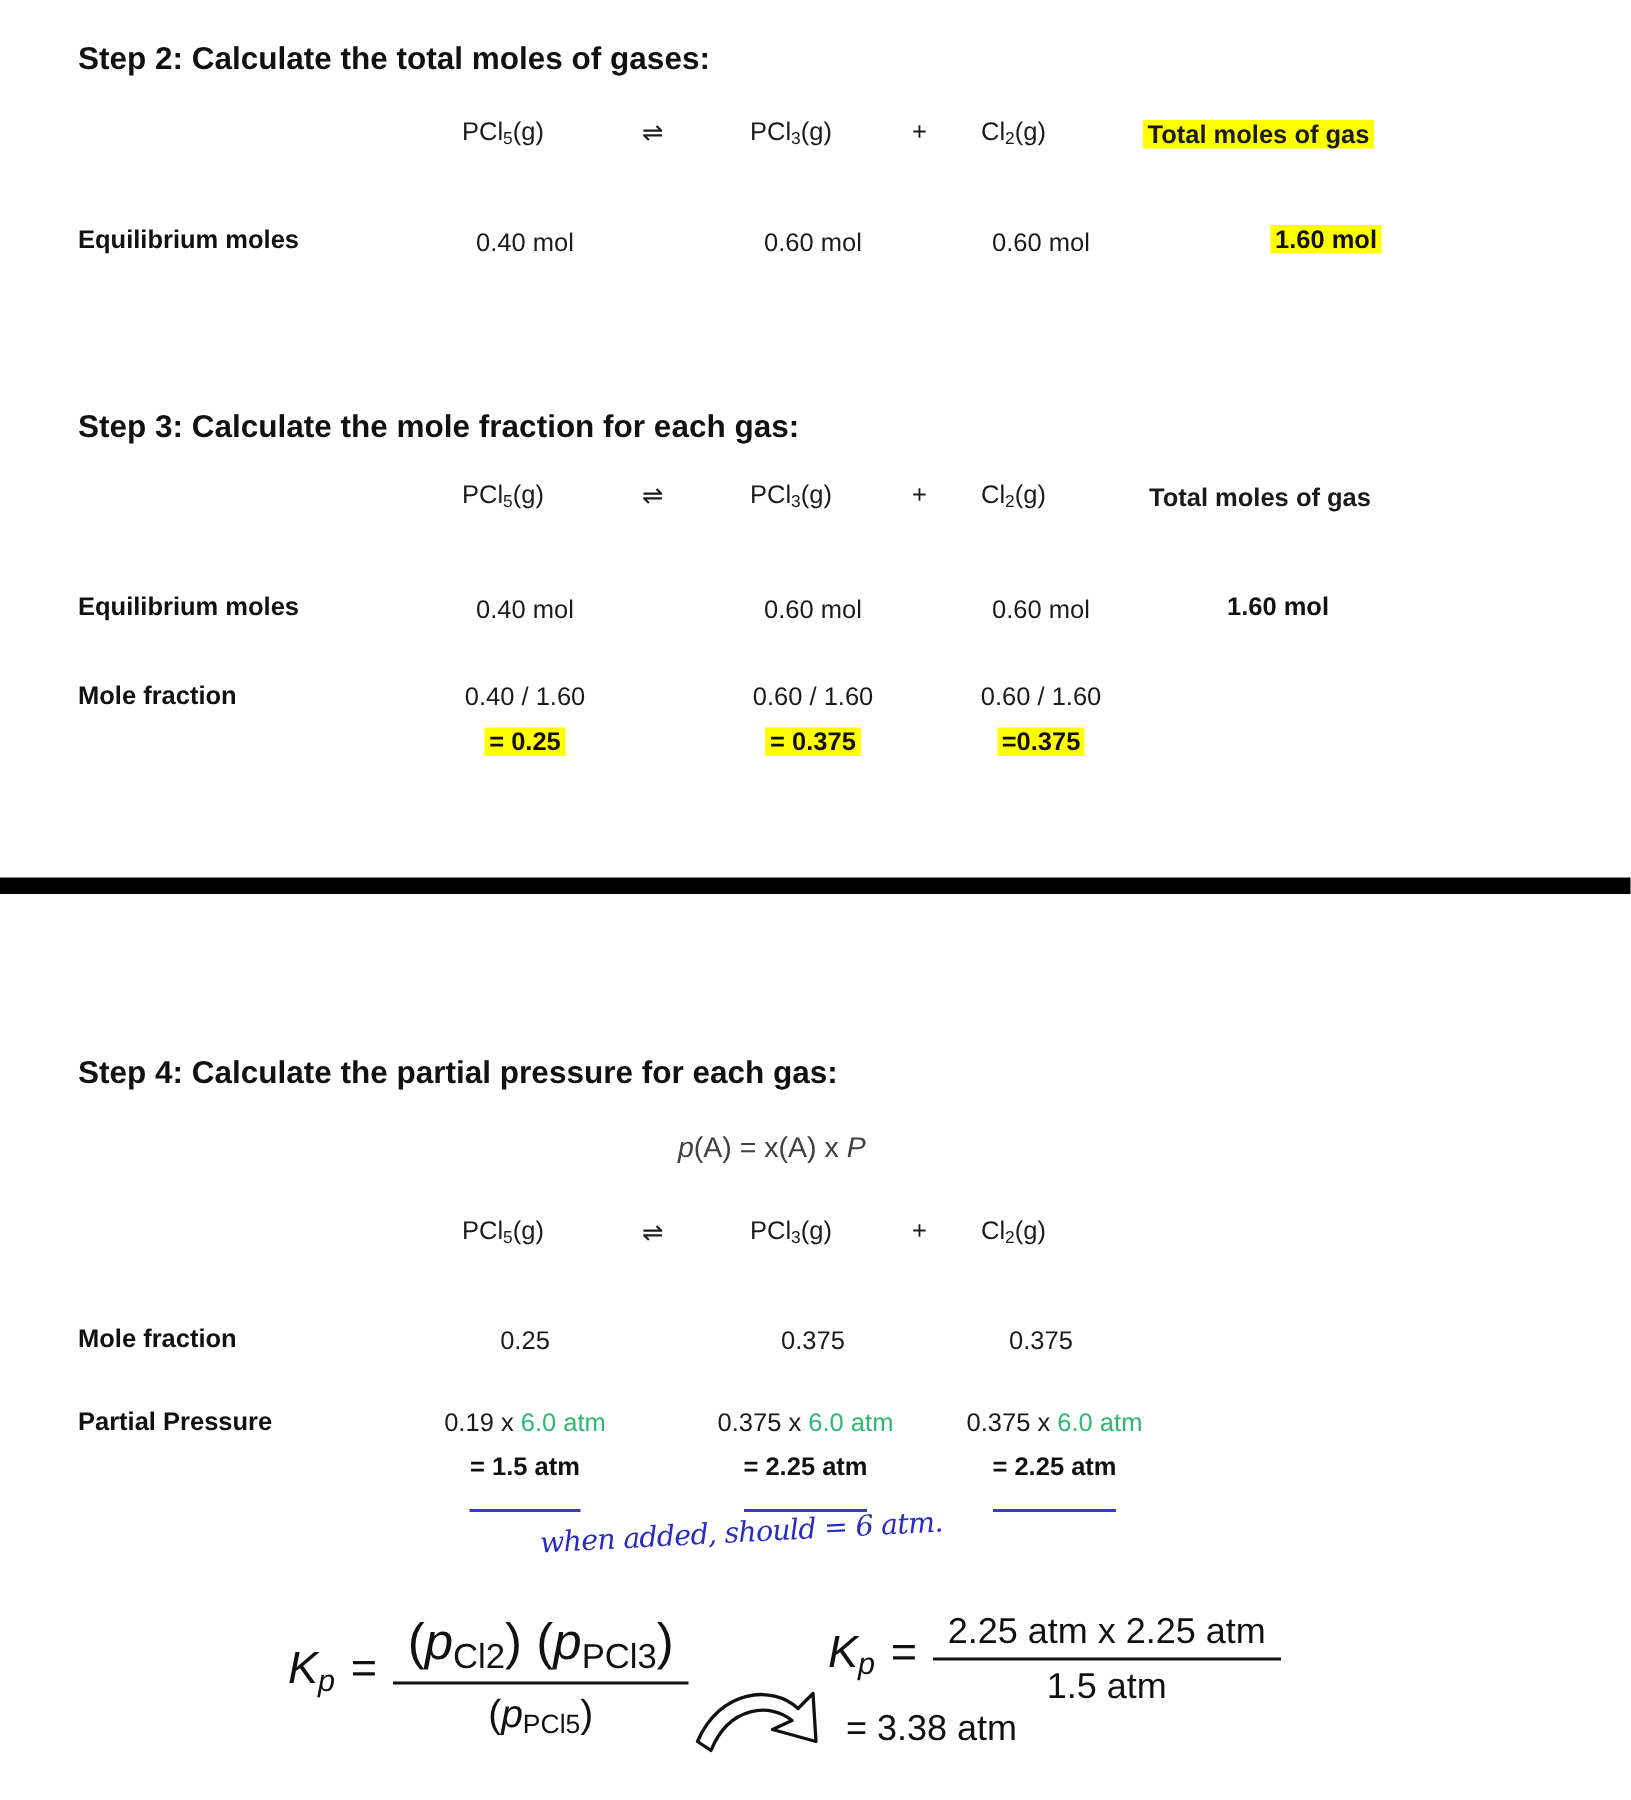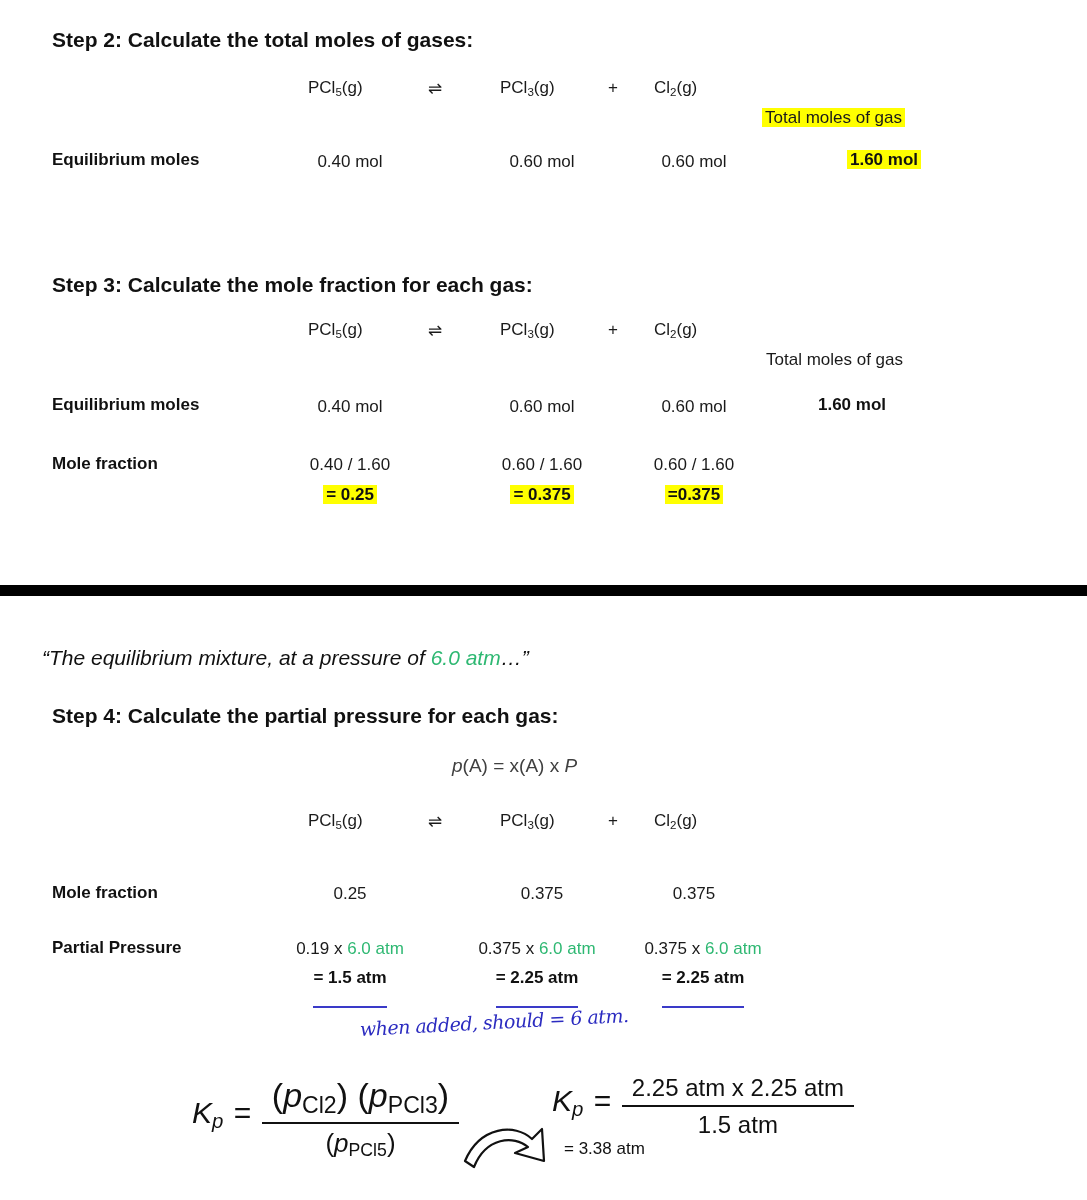--- a/index.html
+++ b/index.html
@@ -38,21 +38,21 @@
     font-weight: bold;
     font-size: 21px;
     color: #111111;
     white-space: nowrap;
   }
   .eqrow {
     font-size: 17px;
     white-space: nowrap;
     color: #1a1a1a;
   }
-  .bold { font-weight: normal; margin-top: 28px; }
+  .bold { font-weight: bold; }
   .rowlabel {
     font-weight: bold;
     font-size: 17px;
     white-space: nowrap;
     color: #111111;
   }
   .cell {
     font-size: 17px;
     white-space: nowrap;
     color: #1a1a1a;
@@ -105,21 +105,21 @@
   }
   .frac {
     display: inline-block;
     text-align: center;
     vertical-align: middle;
   }
   .frac .num { display: block; padding: 0 10px 3px 10px; font-size: 34px; white-space: nowrap; }
   .frac .den { display: block; border-top: 2px solid #111; padding: 4px 10px 0 10px; font-size: 26px; white-space: nowrap; }
   .frac2 .num { font-size: 24px; }
   .frac2 .den { font-size: 24px; }
-  .eq-tail { font-size: 17px; white-space: nowrap; }
+  .eq-tail { font-size: 24px; white-space: nowrap; }
   .arrow-curve { position: absolute; }
 </style>
 </head>
 <body>
 
 <div class="slide" id="slide-top">
 
   <div class="abs step-heading" style="left:52px; top:28px;">Step 2: Calculate the total moles of gases:</div>
 
   <div class="abs eqrow" style="left:308px; top:78px;">PCl<sub>5</sub>(g)</div>
@@ -157,23 +157,20 @@
 
   <div class="abs cell-b" style="left:290px; top:485px; width:120px;"><span class="hl">= 0.25</span></div>
   <div class="abs cell-b" style="left:482px; top:485px; width:120px;"><span class="hl">= 0.375</span></div>
   <div class="abs cell-b" style="left:634px; top:485px; width:120px;"><span class="hl">=0.375</span></div>
 </div>
 
 <div id="divider"></div>
 
 <div class="slide" id="slide-bottom">
 
-  <div class="abs quote" style="left:42px; top:50px;">
-    <span>“The equilibrium mixture, at a pressure of </span><span class="green">6.0 atm</span><span>…”</span>
-  </div>
 
   <div class="abs step-heading" style="left:52px; top:108px;">Step 4: Calculate the partial pressure for each gas:</div>
 
   <div class="abs formula" style="left:452px; top:159px;"><span class="ital">p</span>(A) = x(A) x <span class="ital">P</span></div>
 
   <div class="abs eqrow" style="left:308px; top:215px;">PCl<sub>5</sub>(g)</div>
   <div class="abs eqrow" style="left:428px; top:215px;">⇌</div>
   <div class="abs eqrow" style="left:500px; top:215px;">PCl<sub>3</sub>(g)</div>
   <div class="abs eqrow" style="left:608px; top:215px;">+</div>
   <div class="abs eqrow" style="left:654px; top:215px;">Cl<sub>2</sub>(g)</div>

